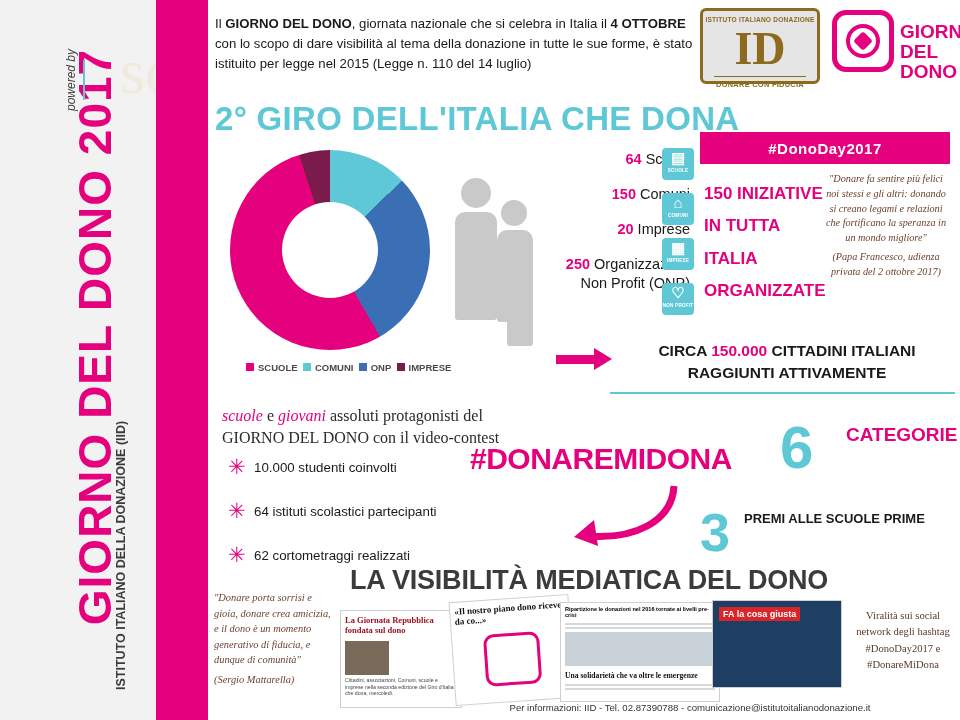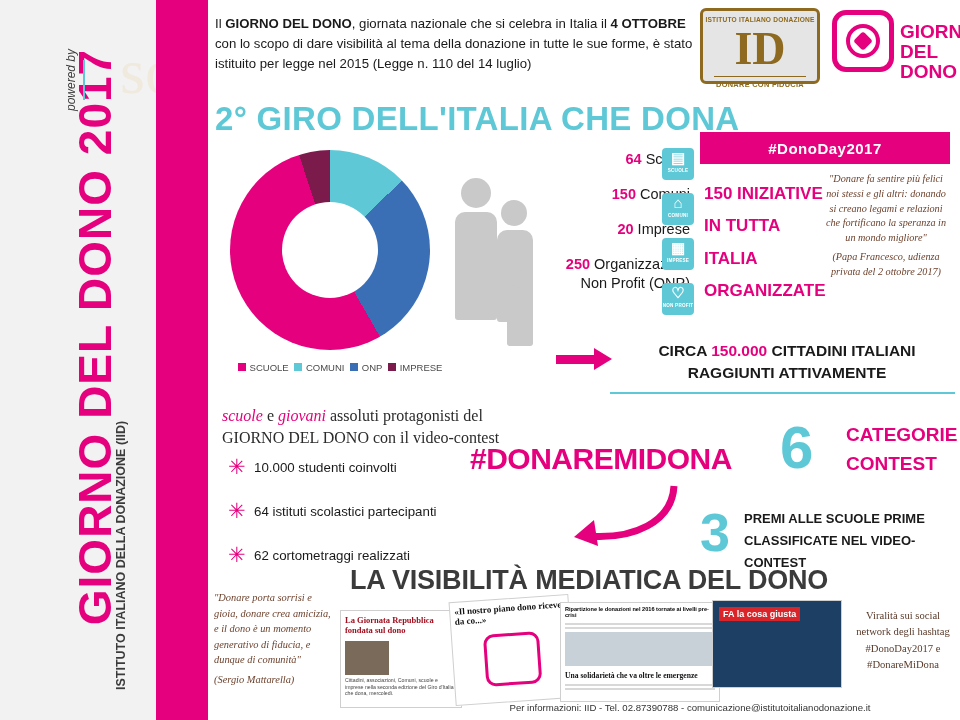--- a/index.html
+++ b/index.html
@@ -103,21 +103,21 @@
       #5fc8d6 0deg 46deg,
       #3a6fb5 46deg 150deg,
       #e5007e 150deg 342deg,
       #7b1b4b 342deg 360deg
     );
   }
   #donut .hole {
     position:absolute; left:52px; top:52px; width:96px; height:96px;
     background:#fff; border-radius:50%;
   }
-  #legend { position:absolute; left:0; top:212px; width:220px; font-size:9.5px; font-weight:normal; color:#4a4a4a;text-align:center;}
+  #legend { position:absolute; left:16px; top:212px; width:220px; font-size:9.5px; font-weight:bold; color:#4a4a4a;}
   #legend span.sw { display:inline-block; width:8px; height:8px; margin-right:4px; }
 
   
   #stats { position:absolute; left:498px; top:150px; width:192px; text-align:right; font-size:14.5px; color:#1a1a1a;}
   #stats .row { margin-bottom:17px; line-height:1.25; }
   #stats .num { color:#e5007e; font-weight:bold; }
   #stat-icons { position:absolute; left:662px; top:148px; width:34px; }
   .st-ico {
     width:32px; height:32px; background:#5fc8d6; border-radius:4px;
     margin-bottom:13px; position:relative; color:#fff;
@@ -351,26 +351,24 @@
 
 <div id="donaremidona">#DONAREMIDONA</div>
 <svg id="arrow2" viewBox="0 0 110 70">
   <path d="M102 6 C 100 42, 62 60, 14 56" stroke="#e5007e" stroke-width="7" fill="none"></path>
   <polygon points="22,40 2,57 26,66" fill="#e5007e"></polygon>
 </svg>
 
 <div id="six">6</div>
 <div id="cat">
   <div>CATEGORIE</div>
-  <div>CONTEST</div>
 </div>
 <div id="three">3</div>
 <div id="premi">
   <div>PREMI ALLE SCUOLE PRIME</div>
-  <div>CLASSIFICATE NEL VIDEO-CONTEST</div>
 </div>
 
 <div id="visibilita">LA VISIBILITÀ MEDIATICA DEL DONO</div>
 
 <div id="quote-matt">
   <div>"Donare porta sorrisi e gioia, donare crea amicizia, e il dono è un momento generativo di fiducia, e dunque di comunità"</div>
   <div style="margin-top:4px">(Sergio Mattarella)</div>
 </div>
 
 <div id="clippings">

